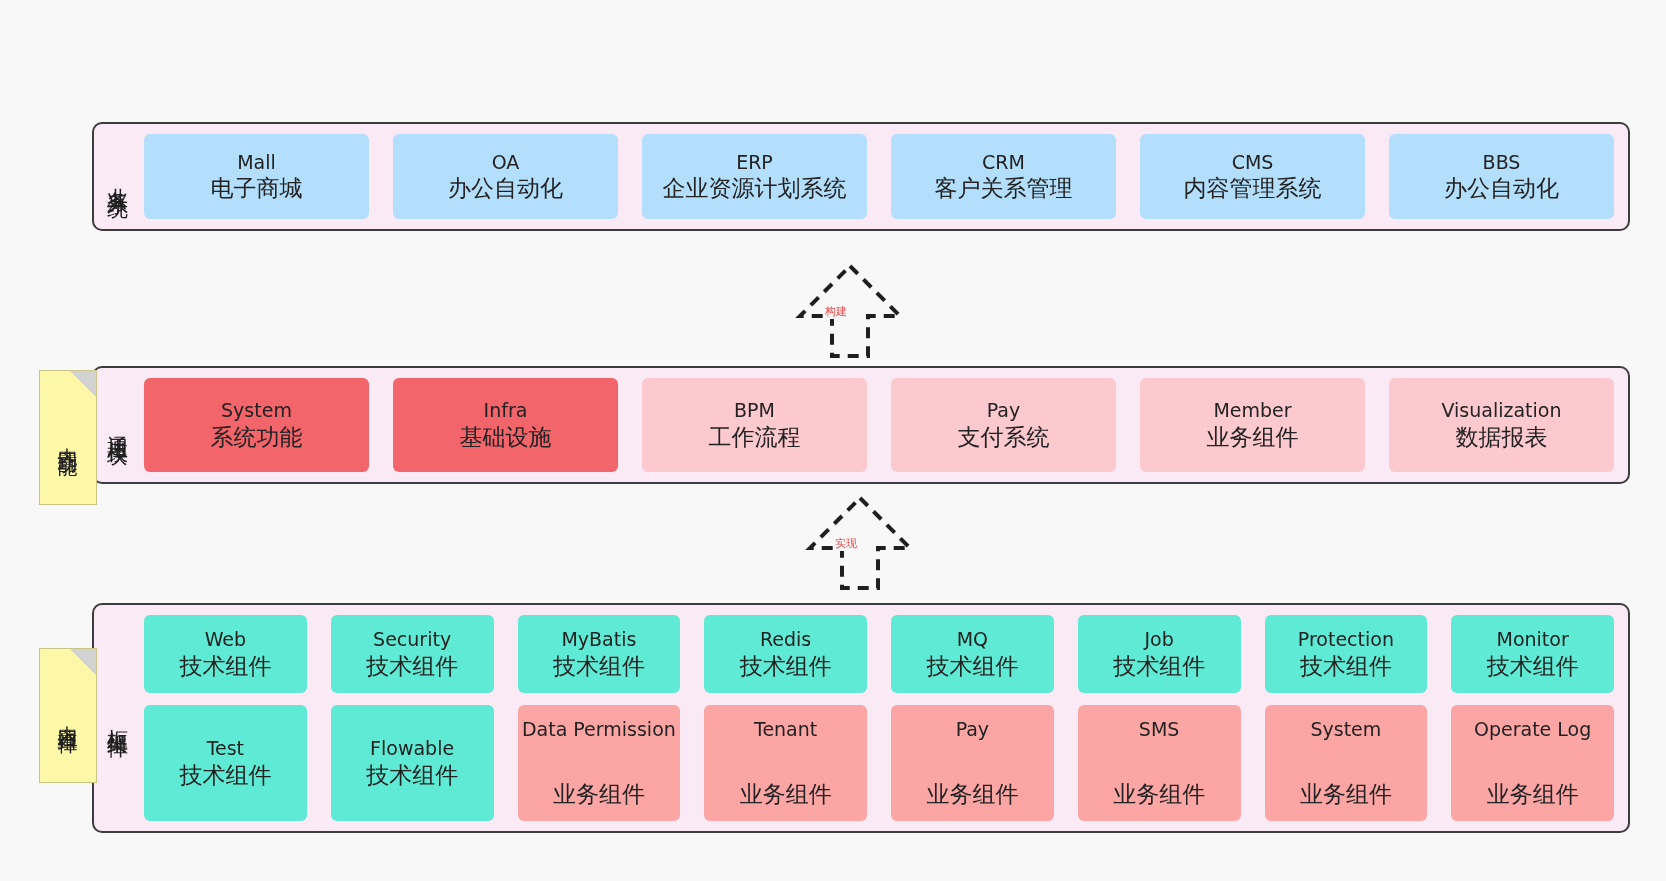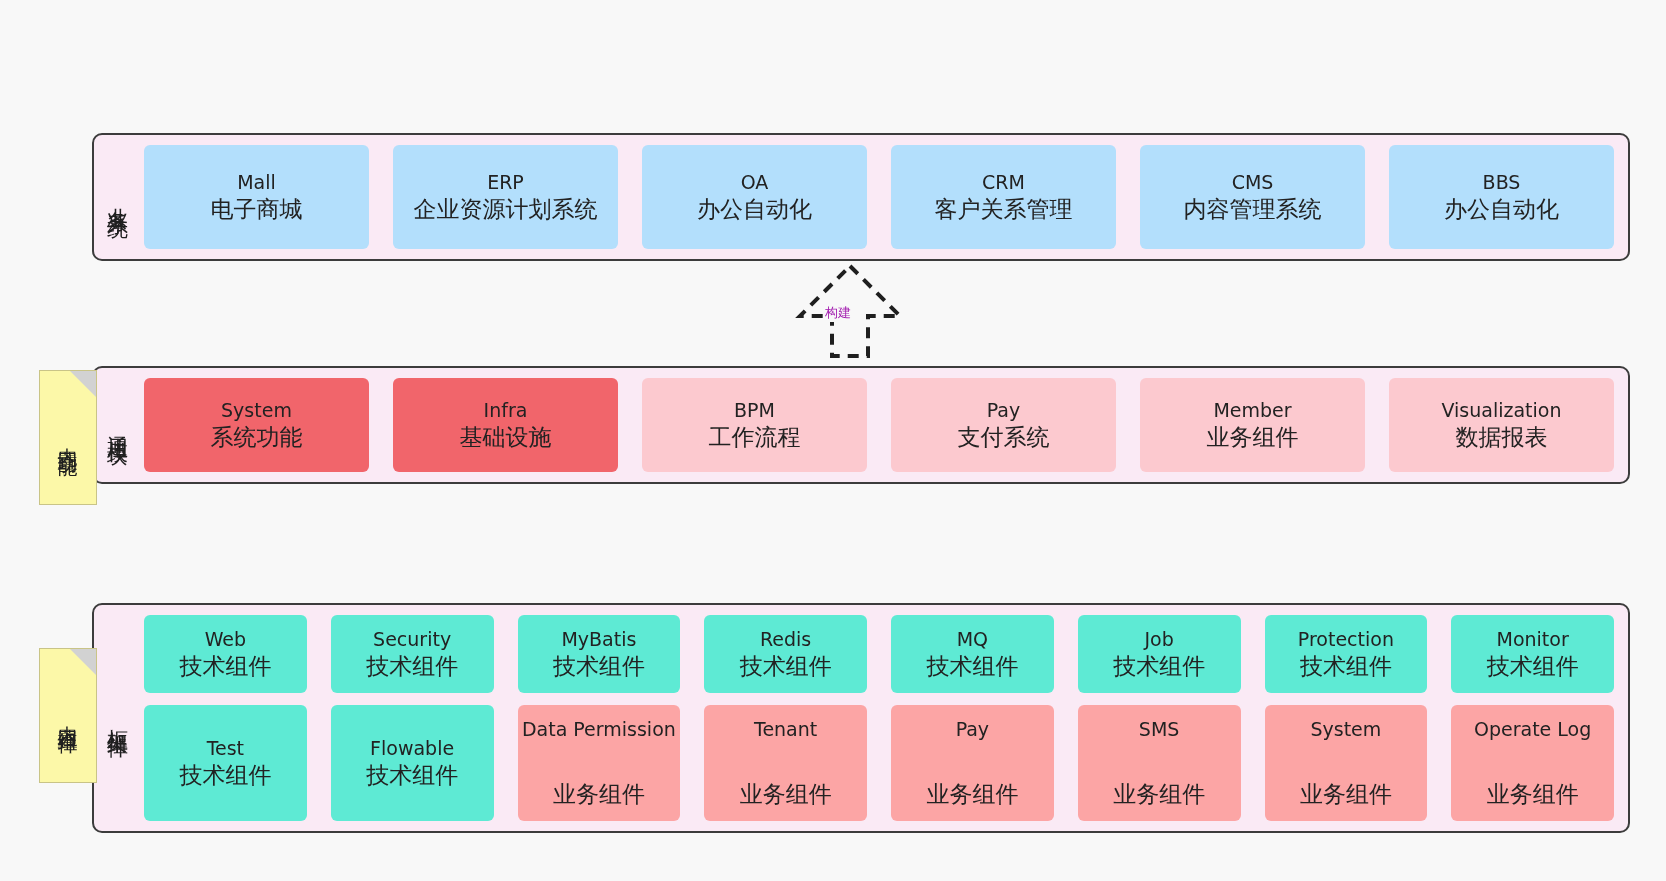--- a/index.html
+++ b/index.html
@@ -95,48 +95,48 @@
     top: 0; right: 0;
     width: 0; height: 0;
     border-top: 26px solid #d2d2d2;
     border-left: 26px solid transparent;
   }
 
   
   .arrow { position: absolute; z-index: 3; }
   .arrow .arrow-label {
     position: absolute;
-    font-size: 13px;
-    color: #a21caf;
+    font-size: 11px;
+    color: #ef4444;
     background: #f8f8f8;
     padding: 0 2px;
     white-space: nowrap;
     user-select: none;
   }
 </style>
 </head>
 <body>
 
 <div id="canvas">
 
-  <div class="layer" id="layer-business" style="left:92px; top:133px; width:1538px; height:128px;">
+  <div class="layer" id="layer-business" style="left:92px; top:122px; width:1538px; height:109px;">
     <div class="layer-title">业务系统</div>
     <div class="cards">
       <div class="card-row">
         <div class="card c-blue">
           <span class="en">Mall</span>
           <span class="cn">电子商城</span>
         </div>
         <div class="card c-blue">
+          <span class="en">OA</span>
+          <span class="cn">办公自动化</span>
+        </div>
+        <div class="card c-blue">
           <span class="en">ERP</span>
           <span class="cn">企业资源计划系统</span>
-        </div>
-        <div class="card c-blue">
-          <span class="en">OA</span>
-          <span class="cn">办公自动化</span>
         </div>
         <div class="card c-blue">
           <span class="en">CRM</span>
           <span class="cn">客户关系管理</span>
         </div>
         <div class="card c-blue">
           <span class="en">CMS</span>
           <span class="cn">内容管理系统</span>
         </div>
         <div class="card c-blue">
@@ -184,20 +184,26 @@
         </div>
       </div>
     </div>
   </div>
 
   <div class="sticky" style="left:39px; top:370px; width:58px; height:135px;">
     <div class="fold"></div>
     <span class="sticky-label">内置功能</span>
   </div>
 
+  <div class="arrow" style="left:800px; top:492px; width:120px; height:100px;">
+    <svg width="120" height="100" viewBox="0 0 120 100">
+      <path d="M60 6 L110 56 L78 56 L78 96 L42 96 L42 56 L10 56 Z" fill="none" stroke="#1f1f1f" stroke-width="4" stroke-dasharray="11 8" stroke-linejoin="miter"></path>
+    </svg>
+    <span class="arrow-label" style="left:33px; top:44px;">实现</span>
+  </div>
 
   <div class="layer" id="layer-framework" style="left:92px; top:603px; width:1538px; height:230px;">
     <div class="layer-title">框架组件</div>
     <div class="cards">
 
       <div class="card-row">
         <div class="card c-green">
           <span class="en">Web</span>
           <span class="cn">技术组件</span>
         </div>

